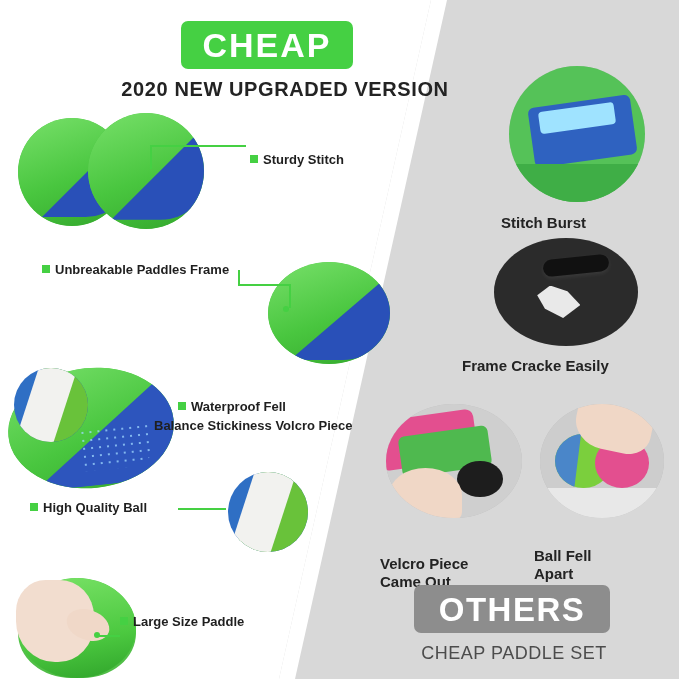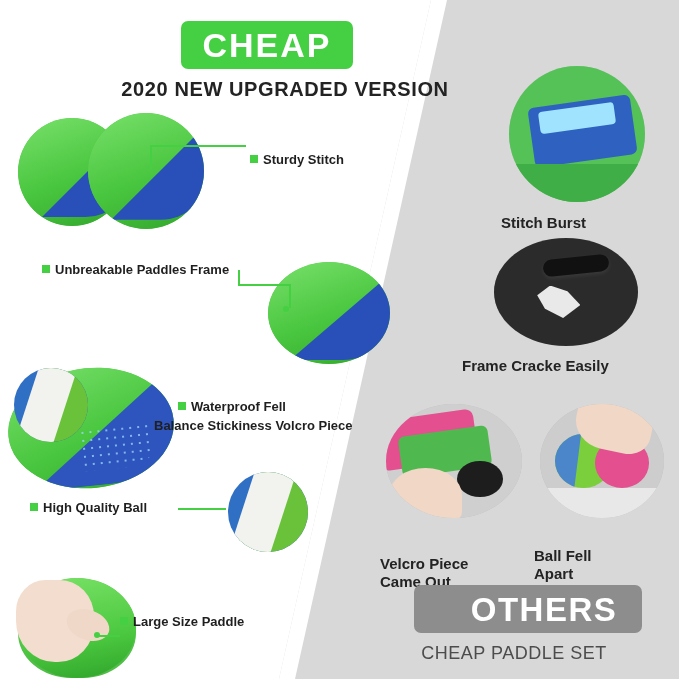--- a/index.html
+++ b/index.html
@@ -75,21 +75,20 @@
     position: absolute;
     left: 414px;
     top: 585px;
     width: 196px;
     height: 48px;
     background: #8d8d8d;
     border-radius: 7px;
     display: flex;
     align-items: center;
     justify-content: center;
-    padding-left: 32px;
   }
   .others-banner .txt {
     color: #ffffff;
     font-size: 33px;
     font-weight: bold;
     letter-spacing: 1.5px;
     line-height: 1;
   }
   .others-sub {
     position: absolute;

